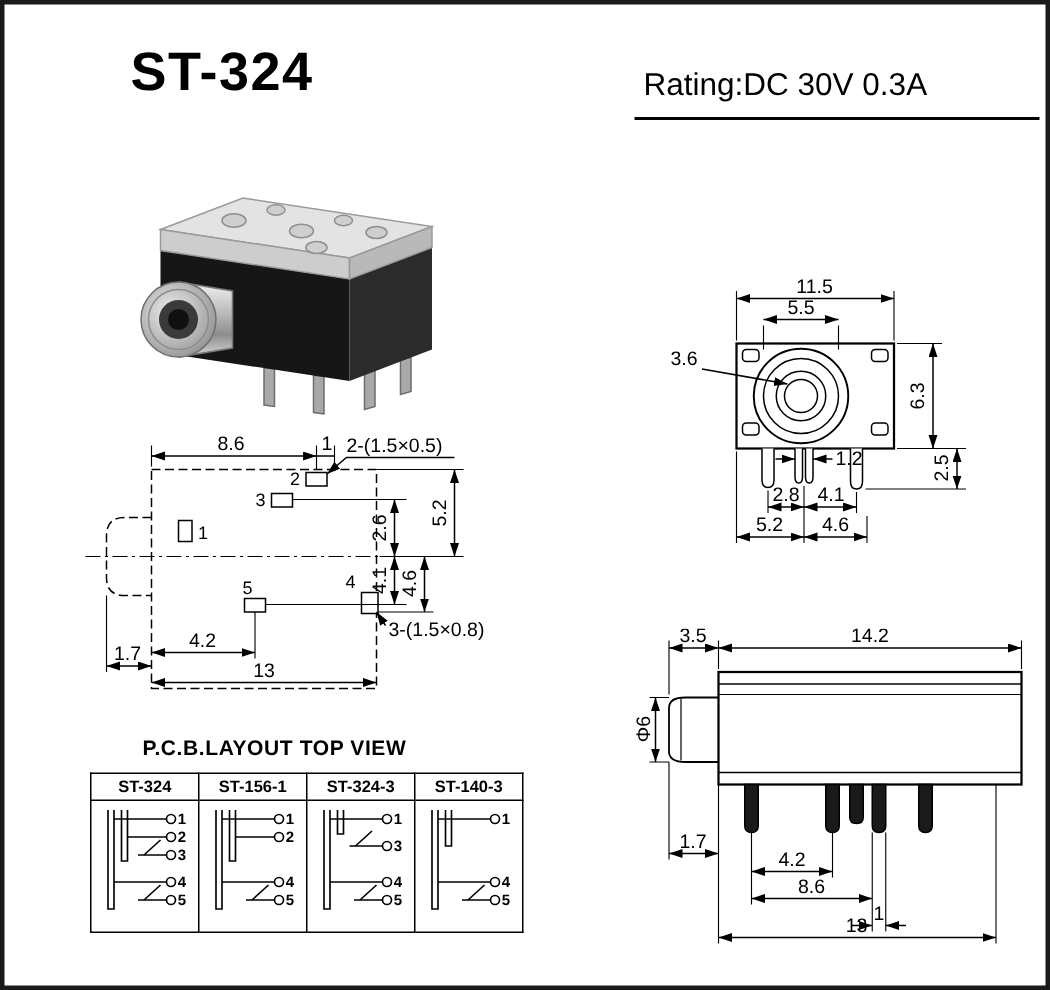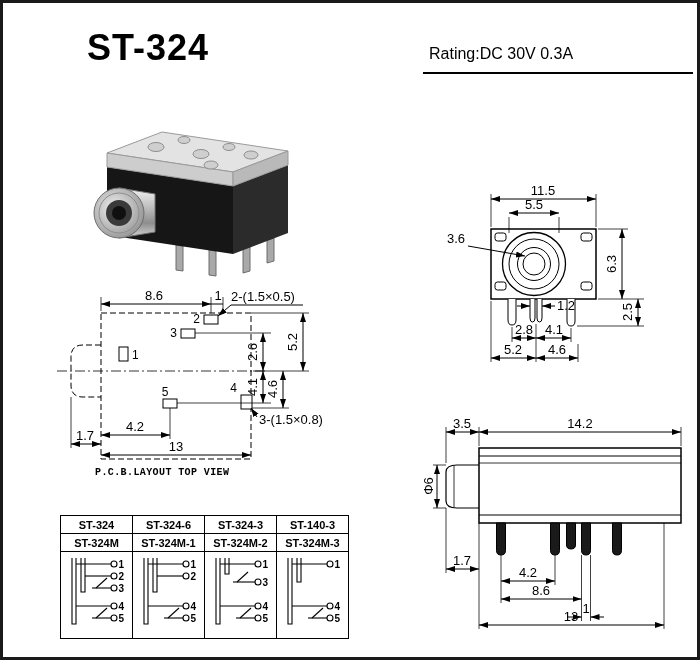--- a/index.html
+++ b/index.html
@@ -13,27 +13,27 @@
     color:#000;
     overflow:hidden;
   }
   .abs { position:absolute; }
   .title {
     left:84px; top:24px;
     font-size:36px; font-weight:bold; letter-spacing:1px;
   }
   .rating {
     left:420px; top:42px; width:264px;
-    font-size:16px;
+    font-size:21px;
     border-bottom:2px solid #000;
     padding:0 0 9px 6px;
   }
   .pcb-heading {
-    left:92px; top:464px;
-    font-size:10px; font-weight:bold; letter-spacing:0.4px;font-family:Liberation Mono, monospace;
+    left:92px; top:487px;
+    font-size:14px; font-weight:bold; letter-spacing:0.4px;
   }
   svg text { font-family:"Liberation Sans", sans-serif; font-size:13px; fill:#000; }
   svg text.pn { font-size:12px; }
   svg text.small { font-size:10px; }
   .ol  { stroke:#000; fill:none; }
   .xl  { stroke:#000; stroke-width:0.75; }
   .dl  { stroke:#000; stroke-width:1; fill:none; }
   .variant-table {
     position:absolute; left:57px; top:512px;
     border-collapse:collapse; table-layout:fixed;
@@ -298,29 +298,23 @@
     <text x="150" y="202" text-anchor="middle">13</text>
   </g>
 </svg>
 
 <div class="abs pcb-heading">P.C.B.LAYOUT TOP VIEW</div>
 
 <table class="variant-table">
   <tbody>
       <tr>
     <td>ST-324</td>
-    <td>ST-324-6</td>
+    <td>ST-156-1</td>
     <td>ST-324-3</td>
     <td>ST-140-3</td>
-  </tr>
-  <tr>
-    <td>ST-324M</td>
-    <td>ST-324M-1</td>
-    <td>ST-324M-2</td>
-    <td>ST-324M-3</td>
   </tr>
   <tr class="schem">
     <td>
       <svg width="69" height="84" viewBox="0 0 69 84">
         <g class="ol" stroke-width="1.1">
           <polyline points="10,6 10,72 14,72 14,6"></polyline>
           <polyline points="19,6 19,40 23,40 23,6"></polyline>
           <line x1="14" y1="12" x2="49" y2="12"></line>
           <line x1="23" y1="24" x2="49" y2="24"></line>
           <line x1="30" y1="36" x2="49" y2="36"></line>

